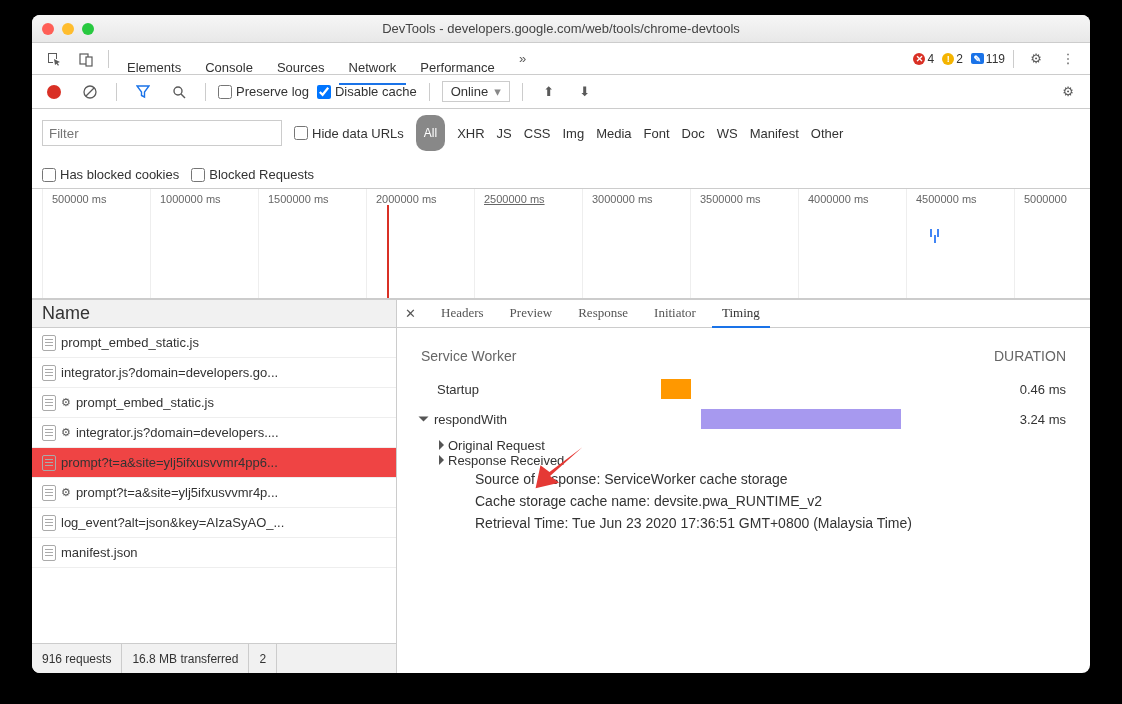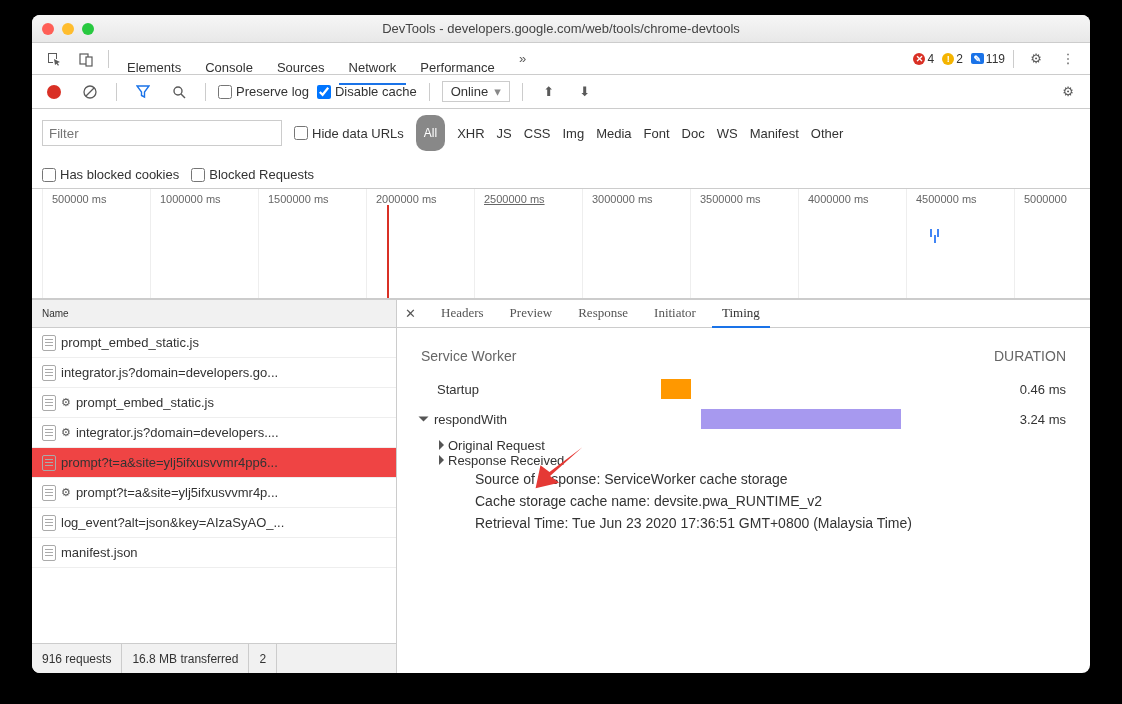--- a/index.html
+++ b/index.html
@@ -33,21 +33,21 @@
 .ftype { cursor:pointer; }
 
 .timeline { height:110px; border-bottom:1px solid #ccc; position:relative; background:#fff; overflow:hidden; }
 .tick { position:absolute; top:4px; font-size:11px; color:#666; }
 .vline { position:absolute; top:0; bottom:0; width:1px; background:#eee; }
 .marker { position:absolute; left:355px; top:16px; bottom:0; width:2px; background:#d93025; }
 .blip { position:absolute; top:40px; width:2px; height:8px; background:#4285f4; }
 
 .split { flex:1; display:flex; border-top:1px solid #ccc; overflow:hidden; }
 .left { width:365px; border-right:1px solid #ccc; display:flex; flex-direction:column; }
-.namehdr { height:28px; border-bottom:1px solid #ccc; display:flex; align-items:center; padding:0 10px; font-size:10px; color:#333; background:#f1f1f1; }
+.namehdr { height:28px; border-bottom:1px solid #ccc; display:flex; align-items:center; padding:0 10px; font-size:18px; color:#333; background:#f1f1f1; }
 .reqlist { flex:1; overflow:auto; }
 .req { height:30px; display:flex; align-items:center; gap:5px; padding:0 10px; border-bottom:1px solid #eee; color:#333; white-space:nowrap; overflow:hidden; text-overflow:ellipsis; cursor:pointer; }
 .req.sel { background:#ef4444; }
 .fileico { width:14px; height:16px; border:1px solid #aaa; border-radius:2px; flex-shrink:0; position:relative; }
 .fileico::after { content:""; position:absolute; left:2px; right:2px; top:3px; height:1px; background:#aaa; box-shadow:0 3px 0 #aaa,0 6px 0 #aaa; }
 .gear { color:#555; font-size:11px; }
 .status { height:30px; border-top:1px solid #ccc; background:#f1f1f1; display:flex; align-items:center; font-size:12px; color:#333; }
 .status span { padding:0 10px; border-right:1px solid #ccc; height:100%; display:flex; align-items:center; }
 
 .right { flex:1; display:flex; flex-direction:column; }

